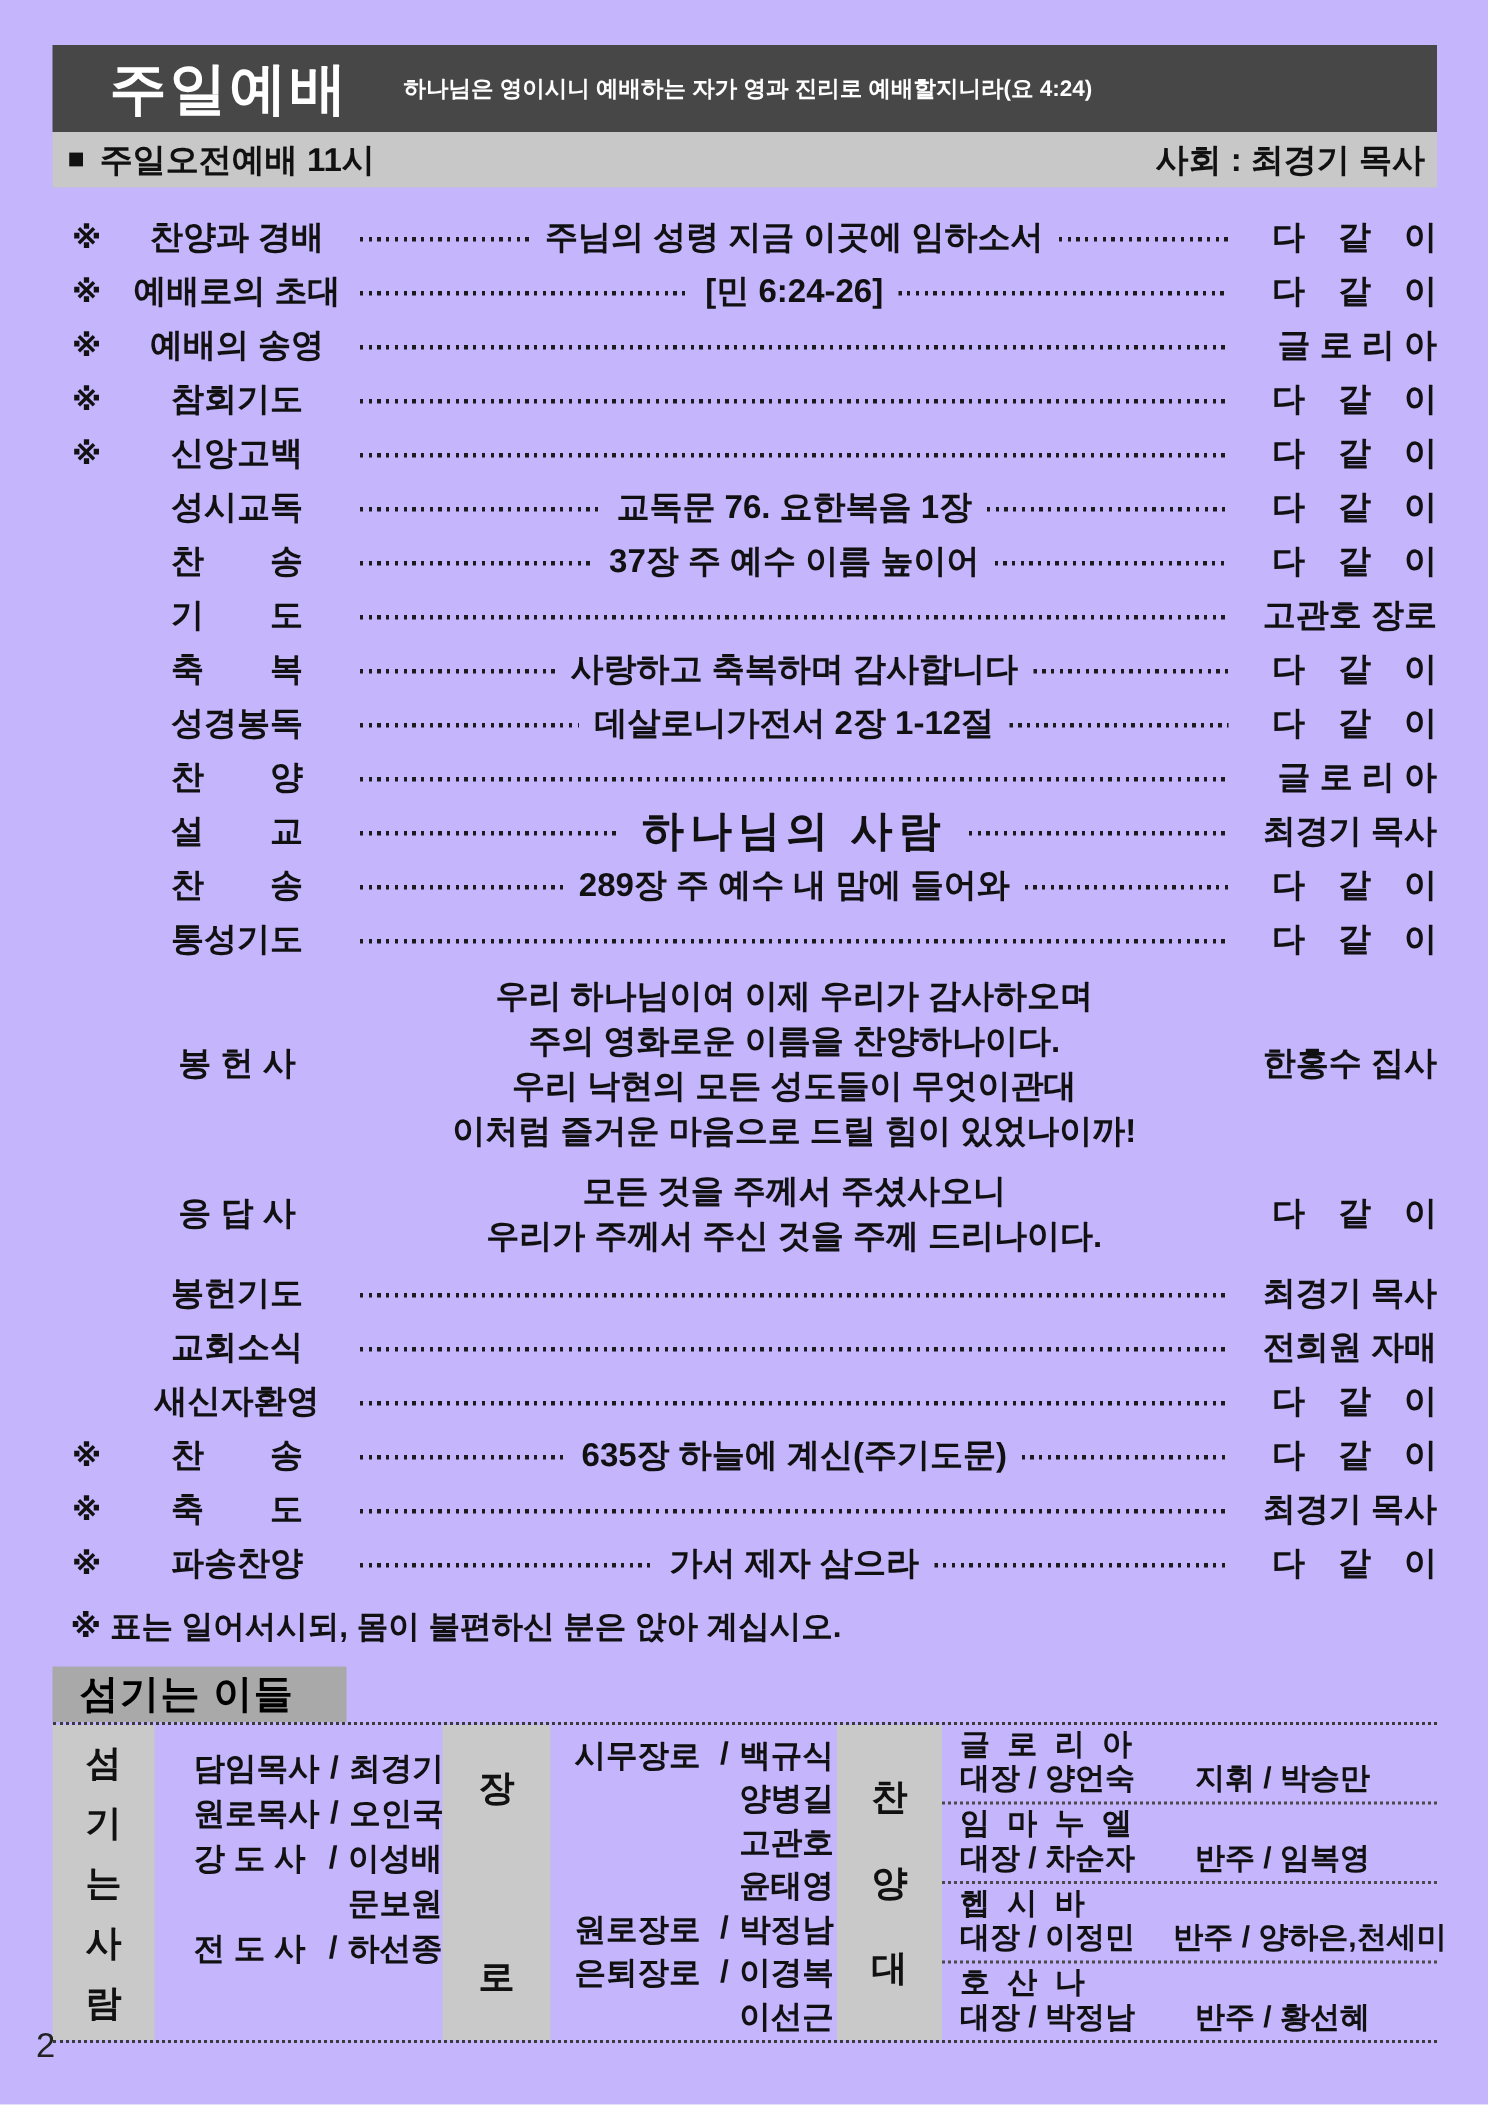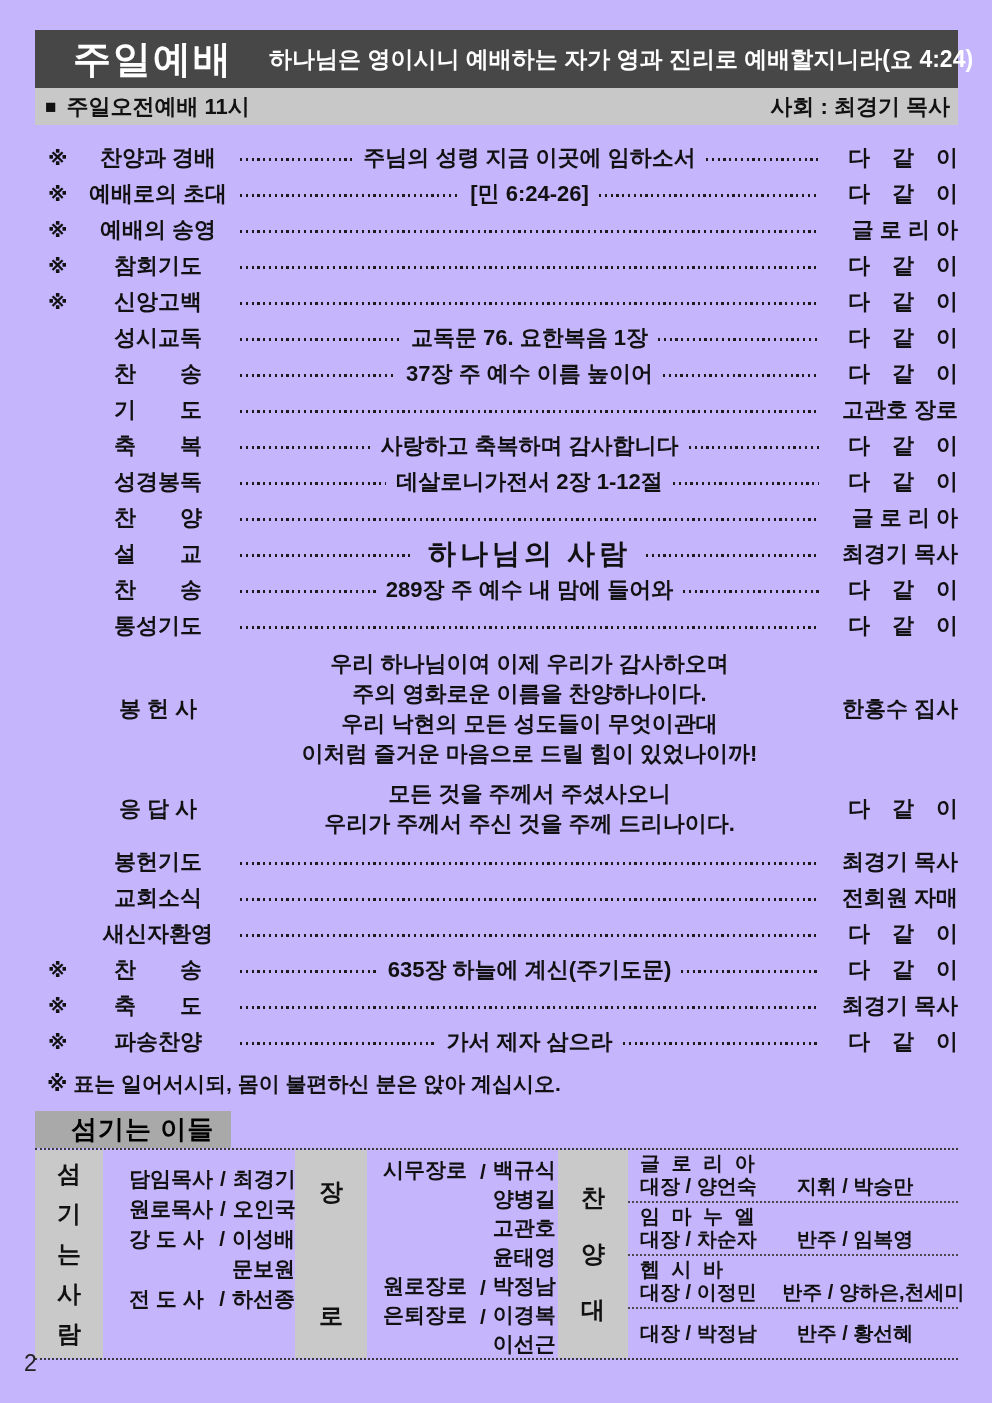--- a/index.html
+++ b/index.html
@@ -7,21 +7,21 @@
     width:992px; height:1403px;
     font-family:"Liberation Sans","DejaVu Sans",sans-serif;
     font-weight:700; color:#111;
   }
   .page { position:relative; width:992px; height:1403px; box-sizing:border-box;
           padding:30px 34px 0 35px; background:#c4b5fd; overflow:hidden; }
 
   
   .header-bar { display:flex; align-items:center; height:58px; background:#474747; }
   .header-title { color:#fff; font-size:38px; letter-spacing:2px; margin-left:38px; white-space:nowrap; }
-  .header-verse { color:#fff; font-size:23px; margin-left:36px; white-space:nowrap; }
+  .header-verse { color:#fff; font-size:15px; margin-left:36px; white-space:nowrap; }
 
   .sub-bar { display:flex; align-items:center; height:37px; background:#c8c8c8;
              font-size:22px; padding:0 8px 0 10px; }
   .bullet { font-size:19px; margin-right:10px; }
   .sub-right { margin-left:auto; white-space:pre; }
 
   
   .worship-list { margin-top:15px; }
   .row { display:flex; align-items:center; height:36px; font-size:22px; }
   .row.multi { height:auto; padding:5px 0; }
@@ -32,31 +32,31 @@
   .center { padding:0 3px; white-space:pre; }
   .sermon { font-family:"Liberation Serif","DejaVu Serif",serif; font-size:28px; letter-spacing:4px; padding:0 8px;text-align:center; }
   .right { width:132px; text-align:right; flex-shrink:0; white-space:pre; }
   .center-lines { flex:1; text-align:center; line-height:30px; font-size:22px; white-space:pre; }
 
   .standing-note { margin:10px 0 0 12px; font-size:21px; }
 
   
   .servants-title { margin-top:13px; width:196px; height:37px; background:#a9a9a9;
                     font-size:26px; letter-spacing:1px; display:flex; align-items:center;
-                    padding-left:36px; box-sizing:border-box; color:#000; }
+                    padding-left:18px; box-sizing:border-box; color:#000; }
   .serv-table { display:flex; min-height:208px; border-top:2px dotted #3a3a3a; border-bottom:2px dotted #3a3a3a; }
   .vcol { background:#c9c9c9; display:flex; flex-direction:column; align-items:center;
           font-size:24px; box-sizing:border-box; flex-shrink:0; }
   .vcol.c-people { width:68px; justify-content:center; gap:8px; }
   .vcol.c-elder  { width:72px; justify-content:space-between; padding:26px 0; }
   .vcol.c-choir  { width:70px; justify-content:space-between; padding:32px 0; }
   .pcol { width:192px; box-sizing:border-box; padding:14px 0 0 26px; font-size:21px; flex-shrink:0; }
   .pcol .line { display:flex; align-items:center; height:30px; white-space:pre; }
   .ecol { width:191px; box-sizing:border-box; padding:5px 0 0 16px; font-size:21px; flex-shrink:0; }
-  .ecol .line { display:flex; align-items:flex-end; height:29px; white-space:pre; }
+  .ecol .line { display:flex; align-items:center; height:29px; white-space:pre; }
   .role { width:90px; white-space:pre; display:inline-block; }
   .slash { padding:0 7px; }
   .hid { visibility:hidden; }
   .ccol { width:330px; display:flex; flex-direction:column; font-size:20px; }
   .choir { flex:1; padding:2px 0 3px 12px; border-bottom:2px dotted #4a4a4a;
            display:flex; flex-direction:column; justify-content:center; }
   .choir:last-child { border-bottom:none; }
   .cname { letter-spacing:3px; line-height:23px; white-space:pre; }
   .cline { line-height:23px; white-space:pre; }
 
@@ -277,19 +277,20 @@
         </div>
         <div class="choir">
           <div class="cname">임 마 누 엘</div>
           <div class="cline">대장 / 차순자　　반주 / 임복영</div>
         </div>
         <div class="choir">
           <div class="cname">헵 시 바</div>
           <div class="cline">대장 / 이정민　 반주 / 양하은,천세미</div>
         </div>
         <div class="choir">
+          <div class="cname">호 산 나</div>
           <div class="cline">대장 / 박정남　　반주 / 황선혜</div>
         </div>
       </div>
   </div>
 
   <div class="page-number">2</div>
 </div>
 
 </body></html>

